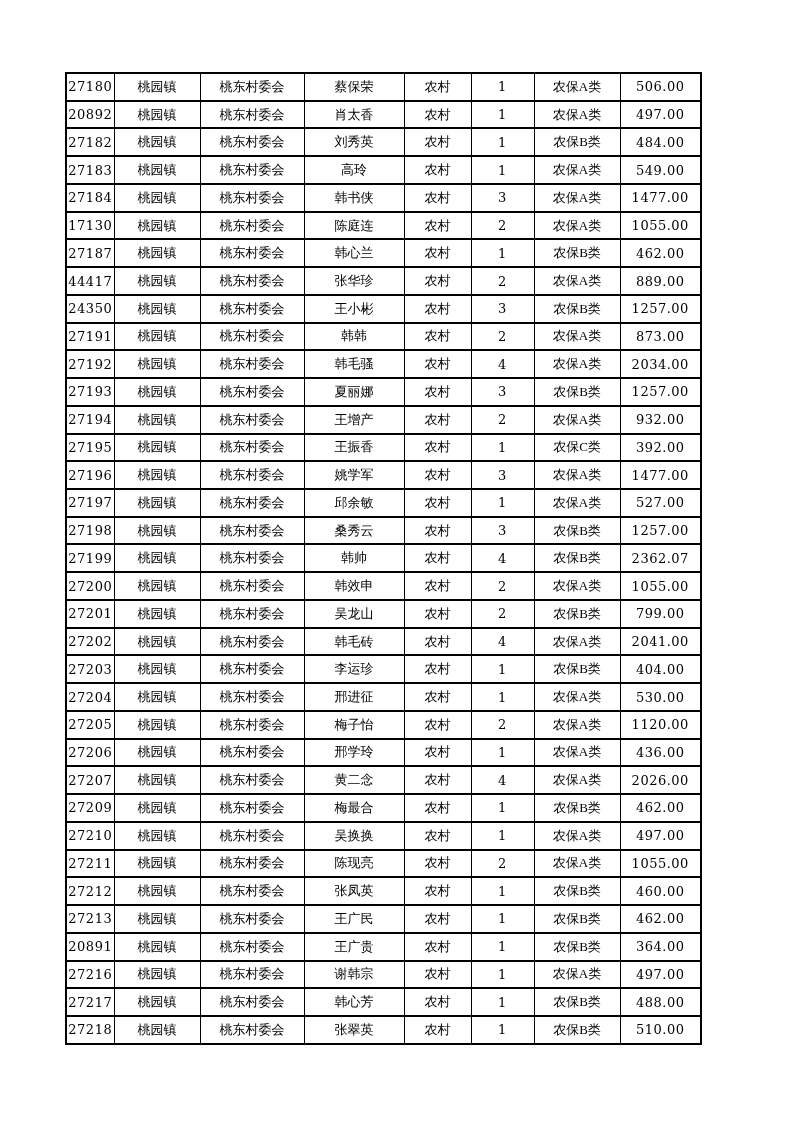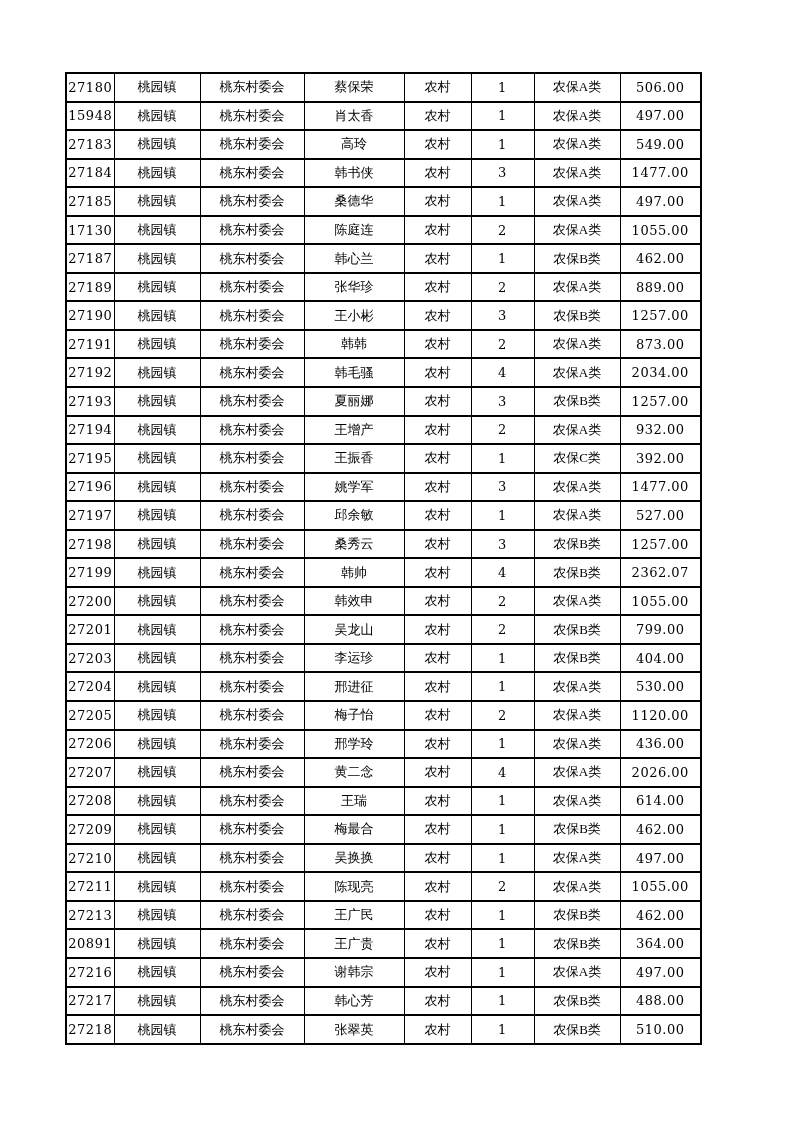--- a/index.html
+++ b/index.html
@@ -74,91 +74,91 @@
           <td class="num">27180</td>
           <td>桃园镇</td>
           <td>桃东村委会</td>
           <td>蔡保荣</td>
           <td>农村</td>
           <td class="num">1</td>
           <td>农保A类</td>
           <td class="num amount">506.00</td>
         </tr>
         <tr>
-          <td class="num">15948</td>
+          <td class="num">20892</td>
           <td>桃园镇</td>
           <td>桃东村委会</td>
           <td>肖太香</td>
           <td>农村</td>
           <td class="num">1</td>
           <td>农保A类</td>
           <td class="num amount">497.00</td>
         </tr>
         <tr>
+          <td class="num">27182</td>
+          <td>桃园镇</td>
+          <td>桃东村委会</td>
+          <td>刘秀英</td>
+          <td>农村</td>
+          <td class="num">1</td>
+          <td>农保B类</td>
+          <td class="num amount">484.00</td>
+        </tr>
+        <tr>
           <td class="num">27183</td>
           <td>桃园镇</td>
           <td>桃东村委会</td>
           <td>高玲</td>
           <td>农村</td>
           <td class="num">1</td>
           <td>农保A类</td>
           <td class="num amount">549.00</td>
         </tr>
         <tr>
           <td class="num">27184</td>
           <td>桃园镇</td>
           <td>桃东村委会</td>
           <td>韩书侠</td>
           <td>农村</td>
           <td class="num">3</td>
           <td>农保A类</td>
           <td class="num amount">1477.00</td>
         </tr>
         <tr>
-          <td class="num">27185</td>
-          <td>桃园镇</td>
-          <td>桃东村委会</td>
-          <td>桑德华</td>
-          <td>农村</td>
-          <td class="num">1</td>
-          <td>农保A类</td>
-          <td class="num amount">497.00</td>
-        </tr>
-        <tr>
           <td class="num">17130</td>
           <td>桃园镇</td>
           <td>桃东村委会</td>
           <td>陈庭连</td>
           <td>农村</td>
           <td class="num">2</td>
           <td>农保A类</td>
           <td class="num amount">1055.00</td>
         </tr>
         <tr>
           <td class="num">27187</td>
           <td>桃园镇</td>
           <td>桃东村委会</td>
           <td>韩心兰</td>
           <td>农村</td>
           <td class="num">1</td>
           <td>农保B类</td>
           <td class="num amount">462.00</td>
         </tr>
         <tr>
-          <td class="num">27189</td>
+          <td class="num">44417</td>
           <td>桃园镇</td>
           <td>桃东村委会</td>
           <td>张华珍</td>
           <td>农村</td>
           <td class="num">2</td>
           <td>农保A类</td>
           <td class="num amount">889.00</td>
         </tr>
         <tr>
-          <td class="num">27190</td>
+          <td class="num">24350</td>
           <td>桃园镇</td>
           <td>桃东村委会</td>
           <td>王小彬</td>
           <td>农村</td>
           <td class="num">3</td>
           <td>农保B类</td>
           <td class="num amount">1257.00</td>
         </tr>
         <tr>
           <td class="num">27191</td>
@@ -264,20 +264,30 @@
           <td class="num">27201</td>
           <td>桃园镇</td>
           <td>桃东村委会</td>
           <td>吴龙山</td>
           <td>农村</td>
           <td class="num">2</td>
           <td>农保B类</td>
           <td class="num amount">799.00</td>
         </tr>
         <tr>
+          <td class="num">27202</td>
+          <td>桃园镇</td>
+          <td>桃东村委会</td>
+          <td>韩毛砖</td>
+          <td>农村</td>
+          <td class="num">4</td>
+          <td>农保A类</td>
+          <td class="num amount">2041.00</td>
+        </tr>
+        <tr>
           <td class="num">27203</td>
           <td>桃园镇</td>
           <td>桃东村委会</td>
           <td>李运珍</td>
           <td>农村</td>
           <td class="num">1</td>
           <td>农保B类</td>
           <td class="num amount">404.00</td>
         </tr>
         <tr>
@@ -314,30 +324,20 @@
           <td class="num">27207</td>
           <td>桃园镇</td>
           <td>桃东村委会</td>
           <td>黄二念</td>
           <td>农村</td>
           <td class="num">4</td>
           <td>农保A类</td>
           <td class="num amount">2026.00</td>
         </tr>
         <tr>
-          <td class="num">27208</td>
-          <td>桃园镇</td>
-          <td>桃东村委会</td>
-          <td>王瑞</td>
-          <td>农村</td>
-          <td class="num">1</td>
-          <td>农保A类</td>
-          <td class="num amount">614.00</td>
-        </tr>
-        <tr>
           <td class="num">27209</td>
           <td>桃园镇</td>
           <td>桃东村委会</td>
           <td>梅最合</td>
           <td>农村</td>
           <td class="num">1</td>
           <td>农保B类</td>
           <td class="num amount">462.00</td>
         </tr>
         <tr>
@@ -352,20 +352,30 @@
         </tr>
         <tr>
           <td class="num">27211</td>
           <td>桃园镇</td>
           <td>桃东村委会</td>
           <td>陈现亮</td>
           <td>农村</td>
           <td class="num">2</td>
           <td>农保A类</td>
           <td class="num amount">1055.00</td>
+        </tr>
+        <tr>
+          <td class="num">27212</td>
+          <td>桃园镇</td>
+          <td>桃东村委会</td>
+          <td>张凤英</td>
+          <td>农村</td>
+          <td class="num">1</td>
+          <td>农保B类</td>
+          <td class="num amount">460.00</td>
         </tr>
         <tr>
           <td class="num">27213</td>
           <td>桃园镇</td>
           <td>桃东村委会</td>
           <td>王广民</td>
           <td>农村</td>
           <td class="num">1</td>
           <td>农保B类</td>
           <td class="num amount">462.00</td>

